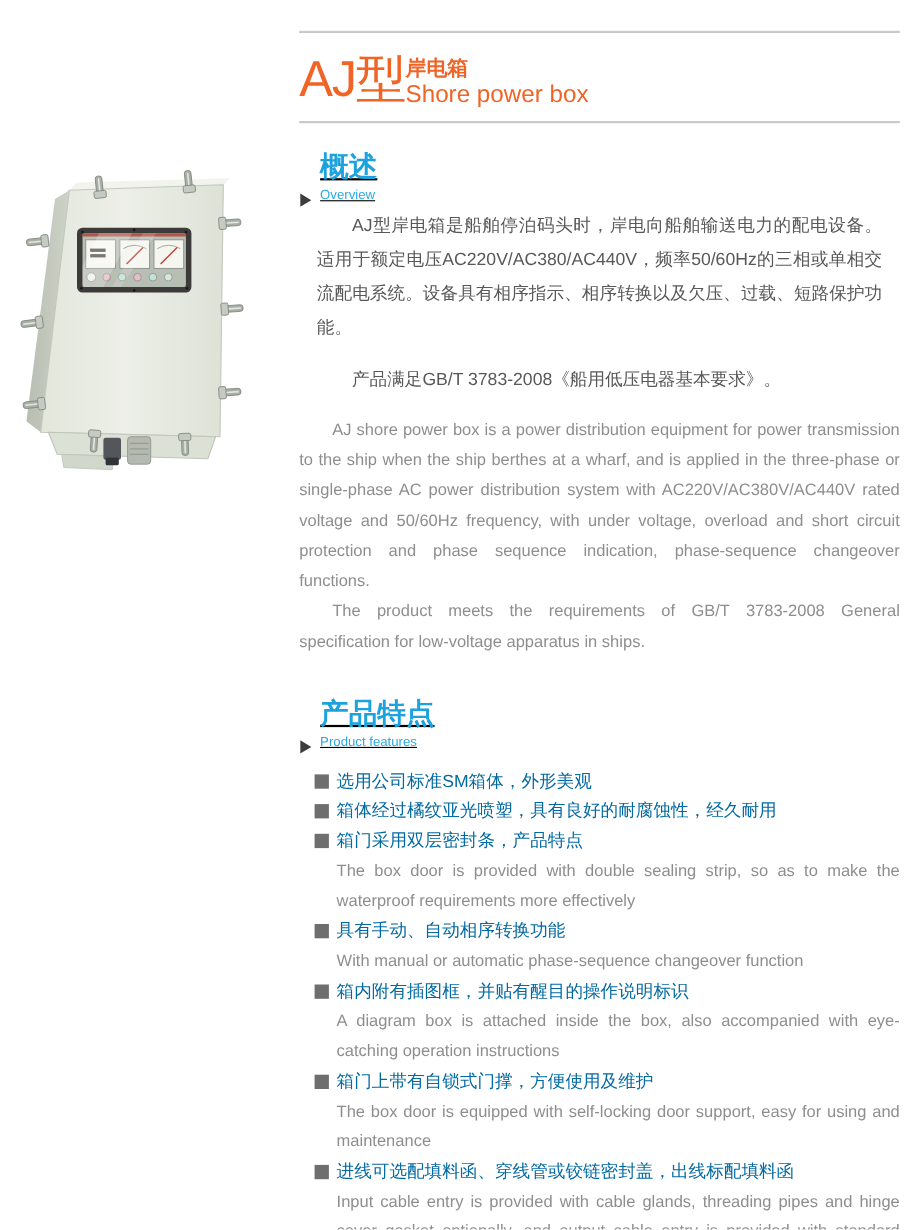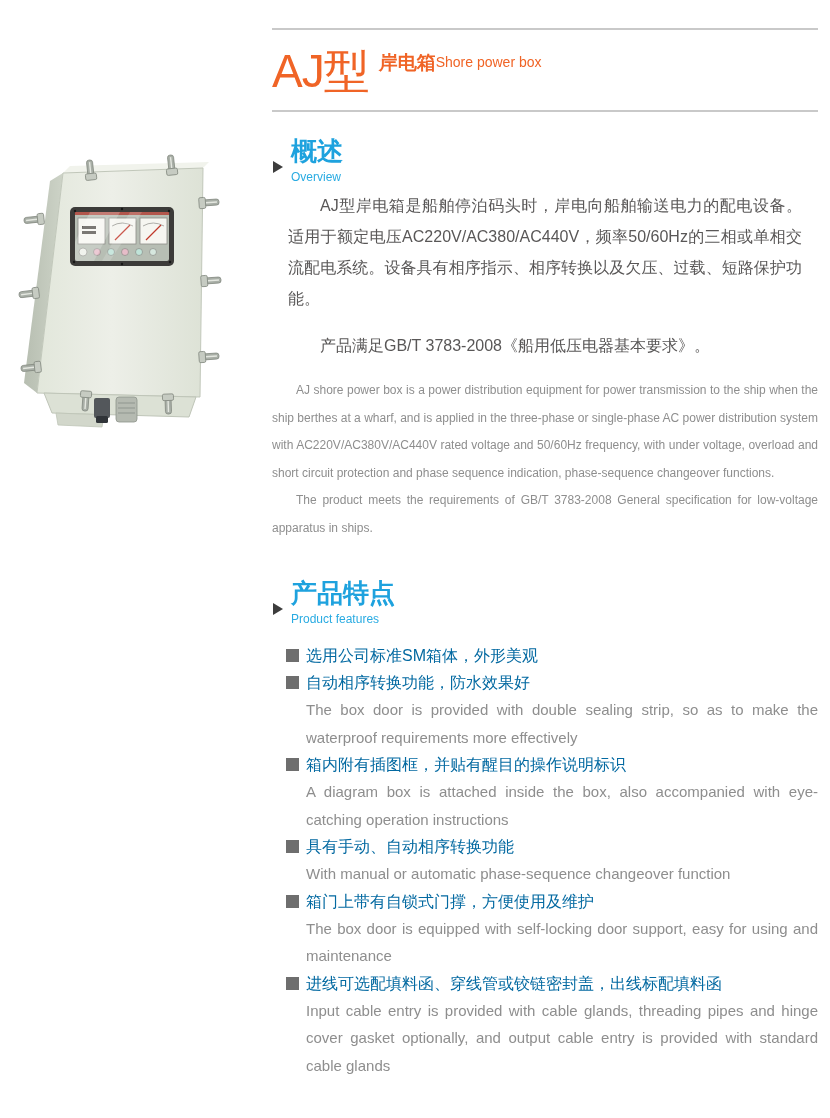--- a/index.html
+++ b/index.html
@@ -10,36 +10,36 @@
     overflow:hidden;
     font-family:"Liberation Sans","DejaVu Sans",sans-serif;
   }
   .photo-col{position:absolute;left:12px;top:140px;width:245px;height:320px;}
   .content-col{position:absolute;left:272px;top:0;width:546px;}
 
   .rule{height:2px;background:#c9c9c9;}
   .rule-top{margin-top:28px;}
   .rule-mid{margin-top:8px;}
 
-  .title-block{margin-top:12px;height:60px;display:flex;align-items:flex-start;gap:10px;}
+  .title-block{margin-top:12px;height:60px;display:flex;align-items:flex-start;}
   .model{font-size:46px;line-height:58px;color:#f06426;letter-spacing:-1px;}
-  .title-sub{display:flex;flex-direction:row;margin-top:9px;}
+  .title-sub{display:flex;flex-direction:column;margin-top:9px;}
   .title-cn{font-size:19px;font-weight:bold;color:#f06426;line-height:23px;}
-  .title-en{font-size:14px;color:#f06426;line-height:23px;}
-
-  .section-head{display:flex;align-items:center;}
+  .title-en{font-size:22px;color:#f06426;line-height:23px;}
+
+  .section-head{display:flex;align-items:flex-end;text-decoration:underline;}
   .section-head.first{margin-top:24px;}
   .section-head.second{margin-top:36px;}
   .tri{width:0;height:0;border-left:10px solid #3d3d3d;border-top:6px solid transparent;border-bottom:6px solid transparent;margin:9px 8px 0 1px;flex:0 0 auto;}
   .sec-cn{font-size:26px;color:#1ea2de;font-weight:bold;line-height:30px;margin:0;}
   .sec-en{font-size:12px;color:#29abe2;line-height:22px;}
 
   .cn-para{font-size:16px;color:#595757;line-height:31px;text-align:justify;text-indent:2em;margin:16px;}
   .cn-para.p1{margin-top:2px;}
-  .en-para{font-size:12px;color:#8e8e8e;line-height:27.5px;text-align:justify;text-indent:2em;margin:0;}
+  .en-para{font-size:15px;color:#8e8e8e;line-height:27.5px;text-align:justify;text-indent:2em;margin:0;}
   .en-para.p1{margin-top:8px;}
 
   .features-list{margin-top:12px;}
   .f-cn{position:relative;padding-left:34px;font-size:16px;color:#0369a1;line-height:27px;}
   .sq{position:absolute;left:14px;top:7px;width:13px;height:13px;background:#6e6e6e;}
   .f-en{padding-left:34px;font-size:15px;color:#8e8e8e;line-height:27.5px;text-align:justify;}
 </style>
 </head>
 <body>
 
@@ -167,44 +167,48 @@
     <div class="features-list">
 
       <div class="feature">
         <div class="f-cn">
           <span class="sq"></span>
           <span>选用公司标准SM箱体，外形美观</span>
         </div>
       </div>
 
       <div class="feature">
-      </div>
-
-      <div class="feature">
-        <div class="f-cn">
-          <span class="sq"></span>
-          <span>自动相序转换功能，防水效果好</span>
+        <div class="f-cn">
+          <span class="sq"></span>
+          <span>箱体经过橘纹亚光喷塑，具有良好的耐腐蚀性，经久耐用</span>
+        </div>
+      </div>
+
+      <div class="feature">
+        <div class="f-cn">
+          <span class="sq"></span>
+          <span>箱门采用双层密封条，产品特点</span>
         </div>
         <div class="f-en">The box door is provided with double sealing strip, so as to make the waterproof requirements more effectively</div>
       </div>
 
       <div class="feature">
         <div class="f-cn">
           <span class="sq"></span>
+          <span>具有手动、自动相序转换功能</span>
+        </div>
+        <div class="f-en">With manual or automatic phase-sequence changeover function</div>
+      </div>
+
+      <div class="feature">
+        <div class="f-cn">
+          <span class="sq"></span>
           <span>箱内附有插图框，并贴有醒目的操作说明标识</span>
         </div>
         <div class="f-en">A diagram box is attached inside the box, also accompanied with eye-catching operation instructions</div>
-      </div>
-
-      <div class="feature">
-        <div class="f-cn">
-          <span class="sq"></span>
-          <span>具有手动、自动相序转换功能</span>
-        </div>
-        <div class="f-en">With manual or automatic phase-sequence changeover function</div>
       </div>
 
       <div class="feature">
         <div class="f-cn">
           <span class="sq"></span>
           <span>箱门上带有自锁式门撑，方便使用及维护</span>
         </div>
         <div class="f-en">The box door is equipped with self-locking door support, easy for using and maintenance</div>
       </div>
 

